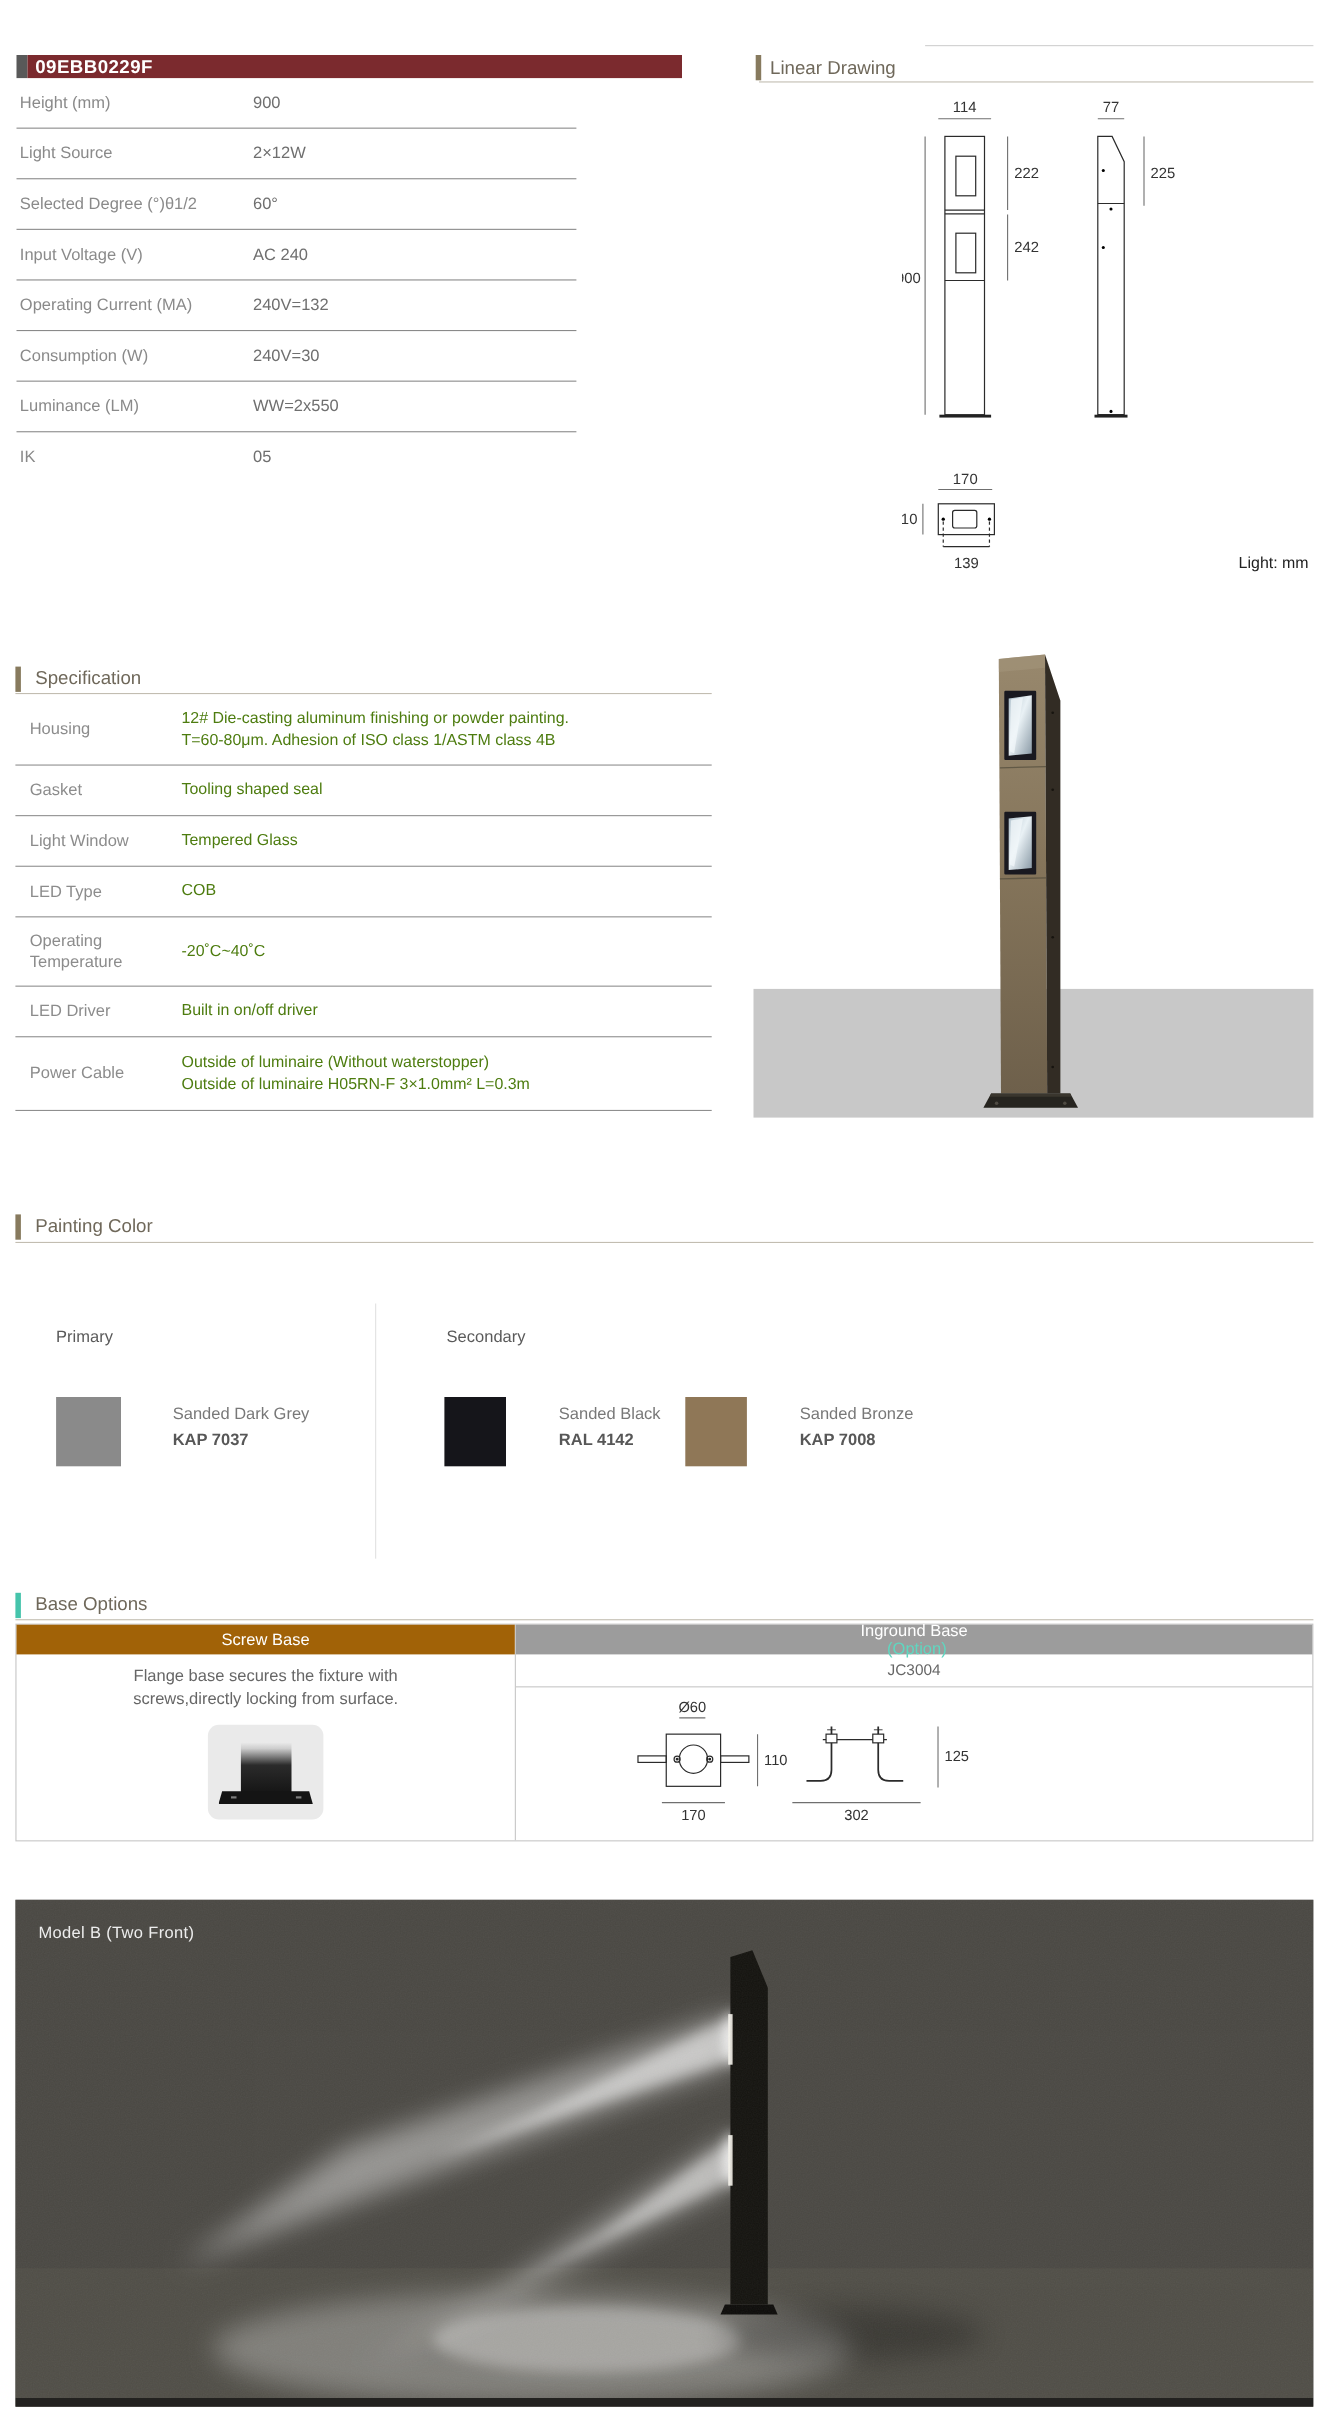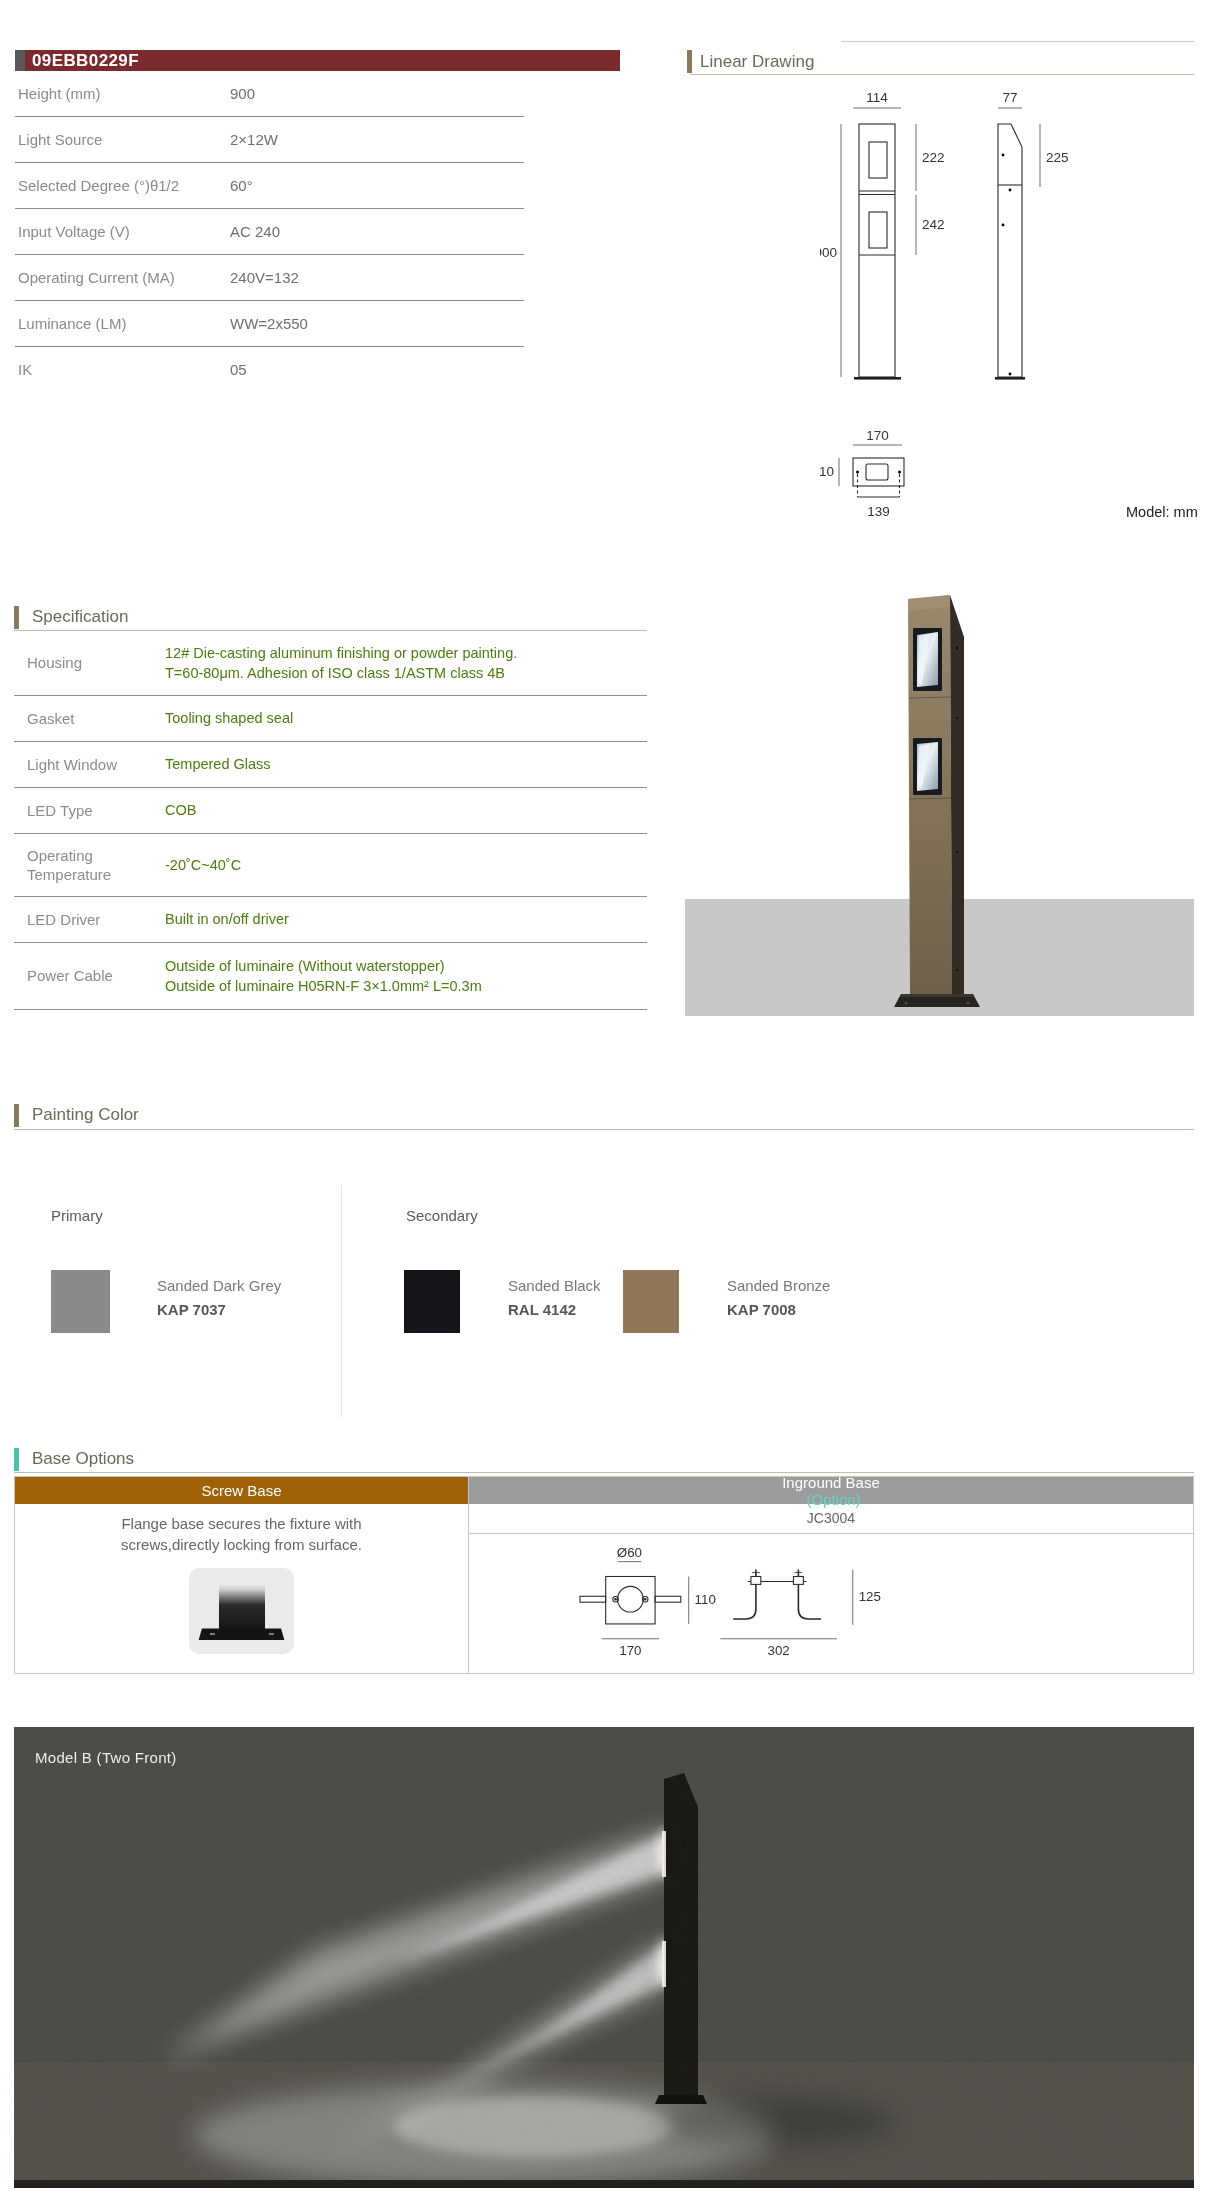--- a/index.html
+++ b/index.html
@@ -103,20 +103,24 @@
       </div>
     <div class="qrow">
         <div class="qlabel">Input Voltage (V)</div>
         <div class="qvalue">AC 240</div>
       </div>
     <div class="qrow">
         <div class="qlabel">Operating Current (MA)</div>
         <div class="qvalue">240V=132</div>
       </div>
     <div class="qrow">
+        <div class="qlabel">Consumption (W)</div>
+        <div class="qvalue">240V=30</div>
+      </div>
+    <div class="qrow">
         <div class="qlabel">Luminance (LM)</div>
         <div class="qvalue">WW=2x550</div>
       </div>
     <div class="qrow last">
         <div class="qlabel">IK</div>
         <div class="qvalue">05</div>
       </div>
   </div>
 
   <div class="sec-accent" style="left:687px;top:50px;"></div>
@@ -170,21 +174,21 @@
     <text class="dim-text" x="190" y="17" text-anchor="middle">77</text>
     <text class="dim-text" x="102" y="77">222</text>
     <text class="dim-text" x="226" y="77">225</text>
     <text class="dim-text" x="102" y="144">242</text>
     <text class="dim-text" x="17" y="172" text-anchor="end">900</text>
     <text class="dim-text" x="57.5" y="355" text-anchor="middle">170</text>
     <text class="dim-text" x="14" y="391" text-anchor="end">110</text>
     <text class="dim-text" x="58.5" y="431" text-anchor="middle">139</text>
   </svg>
 
-  <div class="unit-note">Model: mm</div>
+  <div class="unit-note">Light: mm</div>
 
   <div class="sec-accent" style="left:14px;top:606px;"></div>
   <div class="sec-title" style="left:32px;top:607px;">Specification</div>
   <div class="sec-rule" style="left:14px;top:630px;width:633px;"></div>
 
   <div class="sptable">
     <div class="sprow h64">
         <div class="splabel">Housing</div>
         <div class="spvalue">12# Die-casting aluminum finishing or powder painting.
 T=60-80μm. Adhesion of ISO class 1/ASTM class 4B</div>

